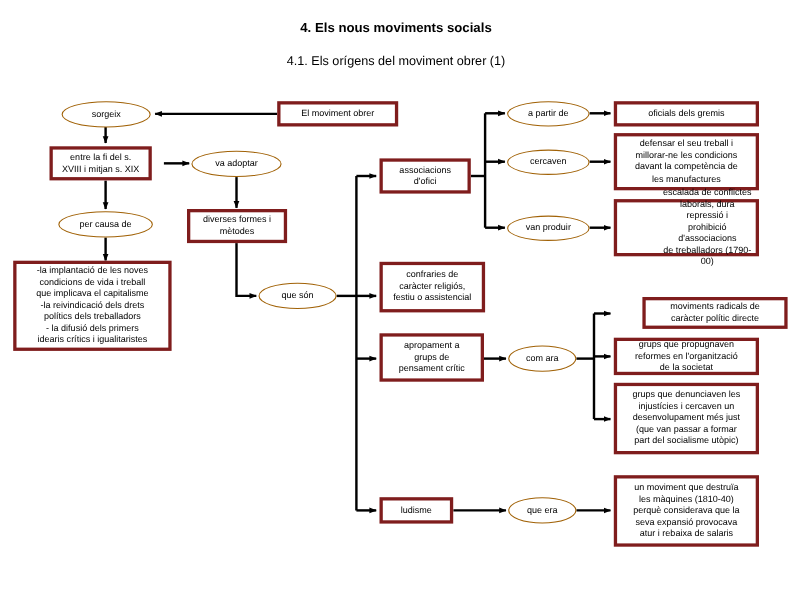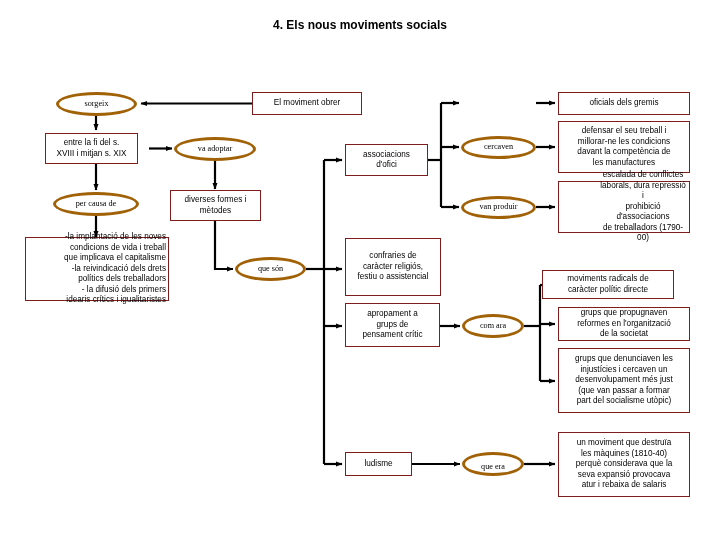--- a/index.html
+++ b/index.html
@@ -21,30 +21,31 @@
 
   svg.wires{position:absolute;left:0;top:0;width:720px;height:540px;}
 
   .node{
     position:absolute;box-sizing:border-box;
     display:flex;align-items:center;justify-content:center;
     text-align:center;background:#ffffff;
     font-size:8.2px;line-height:1.28;color:#000;
     padding:1px 2px;
   }
-  .node.box{border:1px solid #7f1d1d;}
-  .node.ellipse{border:3px solid #a16207;border-radius:50%;font-family:Liberation Serif, serif;}
+  .node.box{border:3px solid #7f1d1d;}
+  .node.ellipse{border:1px solid #a16207;border-radius:50%;}
   .node span{display:block;width:100%;}
 </style>
 </head>
 <body>
 
 <div id="stage">
 
   <div class="title-main">4. Els nous moviments socials</div>
+  <div class="title-sub">4.1. Els orígens del moviment obrer (1)</div>
 
   <svg class="wires" viewBox="0 0 720 540">
     <defs>
       <marker id="ah" markerWidth="7" markerHeight="7" refX="6.2" refY="3" orient="auto" markerUnits="userSpaceOnUse">
         <path d="M0,0.4 L6.6,3 L0,5.6 z" fill="#000"></path>
       </marker>
     </defs>
     <g stroke="#000" stroke-width="2.2" fill="none" marker-end="url(#ah)">
 
       <path d="M252,103.5 L141,103.5"></path>
@@ -122,32 +123,35 @@
   </div>
 
   <div class="node ellipse" style="left:53px;top:192px;width:86px;height:24px;">
     <span>per causa de</span>
   </div>
 
   <div class="node box" style="left:170px;top:190px;width:91px;height:31px;">
     <span>diverses formes i<br>mètodes</span>
   </div>
 
-  <div class="node box" style="left:25px;top:237px;width:144px;height:64px;text-align:right;">
+  <div class="node box" style="left:12px;top:237px;width:144px;height:82px;">
     <span>-la implantació de les noves<br>condicions de vida i treball<br>que implicava el capitalisme<br>-la reivindicació dels drets<br>polítics dels treballadors<br>- la difusió dels primers<br>idearis crítics i igualitaristes</span>
   </div>
 
   <div class="node ellipse" style="left:235px;top:257px;width:71px;height:24px;">
     <span>que són</span>
   </div>
 
   <div class="node box" style="left:345px;top:144px;width:83px;height:32px;">
     <span>associacions<br>d'ofici</span>
   </div>
 
+  <div class="node ellipse" style="left:461px;top:92px;width:75px;height:23px;">
+    <span>a partir de</span>
+  </div>
 
   <div class="node ellipse" style="left:461px;top:136px;width:75px;height:23px;">
     <span>cercaven</span>
   </div>
 
   <div class="node ellipse" style="left:461px;top:196px;width:75px;height:23px;">
     <span>van produir</span>
   </div>
 
   <div class="node box" style="left:558px;top:92px;width:132px;height:23px;">
@@ -155,49 +159,49 @@
   </div>
 
   <div class="node box" style="left:558px;top:121px;width:132px;height:52px;">
     <span>defensar el seu treball i<br>millorar-ne les condicions<br>davant la competència de<br>les manufactures</span>
   </div>
 
   <div class="node box" style="left:558px;top:181px;width:132px;height:52px;padding-left:40px;">
     <span>escalada de conflictes<br>laborals, dura repressió i<br>prohibició d'associacions<br>de treballadors (1790-00)</span>
   </div>
 
-  <div class="node box" style="left:345px;top:238px;width:96px;height:58px;justify-content:flex-end;">
+  <div class="node box" style="left:345px;top:238px;width:96px;height:46px;justify-content:flex-end;">
     <span>confraries de<br>caràcter religiós,<br>festiu o assistencial</span>
   </div>
 
   <div class="node box" style="left:345px;top:303px;width:95px;height:44px;">
     <span>apropament a<br>grups de<br>pensament crític</span>
   </div>
 
   <div class="node ellipse" style="left:462px;top:314px;width:62px;height:24px;">
     <span>com ara</span>
   </div>
 
-  <div class="node box" style="left:542px;top:270px;width:132px;height:29px;">
+  <div class="node box" style="left:584px;top:270px;width:132px;height:29px;">
     <span>moviments radicals de<br>caràcter polític directe</span>
   </div>
 
   <div class="node box" style="left:558px;top:307px;width:132px;height:34px;">
     <span>grups que propugnaven<br>reformes en l'organització<br>de la societat</span>
   </div>
 
   <div class="node box" style="left:558px;top:348px;width:132px;height:65px;justify-content:center;">
     <span>grups que denunciaven les<br>injustícies i cercaven un<br>desenvolupament més just<br>(que van passar a formar<br>part del socialisme utòpic)</span>
   </div>
 
   <div class="node box" style="left:345px;top:452px;width:67px;height:24px;">
     <span>ludisme</span>
   </div>
 
-  <div class="node ellipse" style="left:462px;top:452px;width:62px;height:24px;align-items:flex-end;">
+  <div class="node ellipse" style="left:462px;top:452px;width:62px;height:24px;">
     <span>que era</span>
   </div>
 
   <div class="node box" style="left:558px;top:432px;width:132px;height:65px;">
     <span>un moviment que destruïa<br>les màquines (1810-40)<br>perquè considerava que la<br>seva expansió provocava<br>atur i rebaixa de salaris</span>
   </div>
 
 </div>
 
 </body></html>

